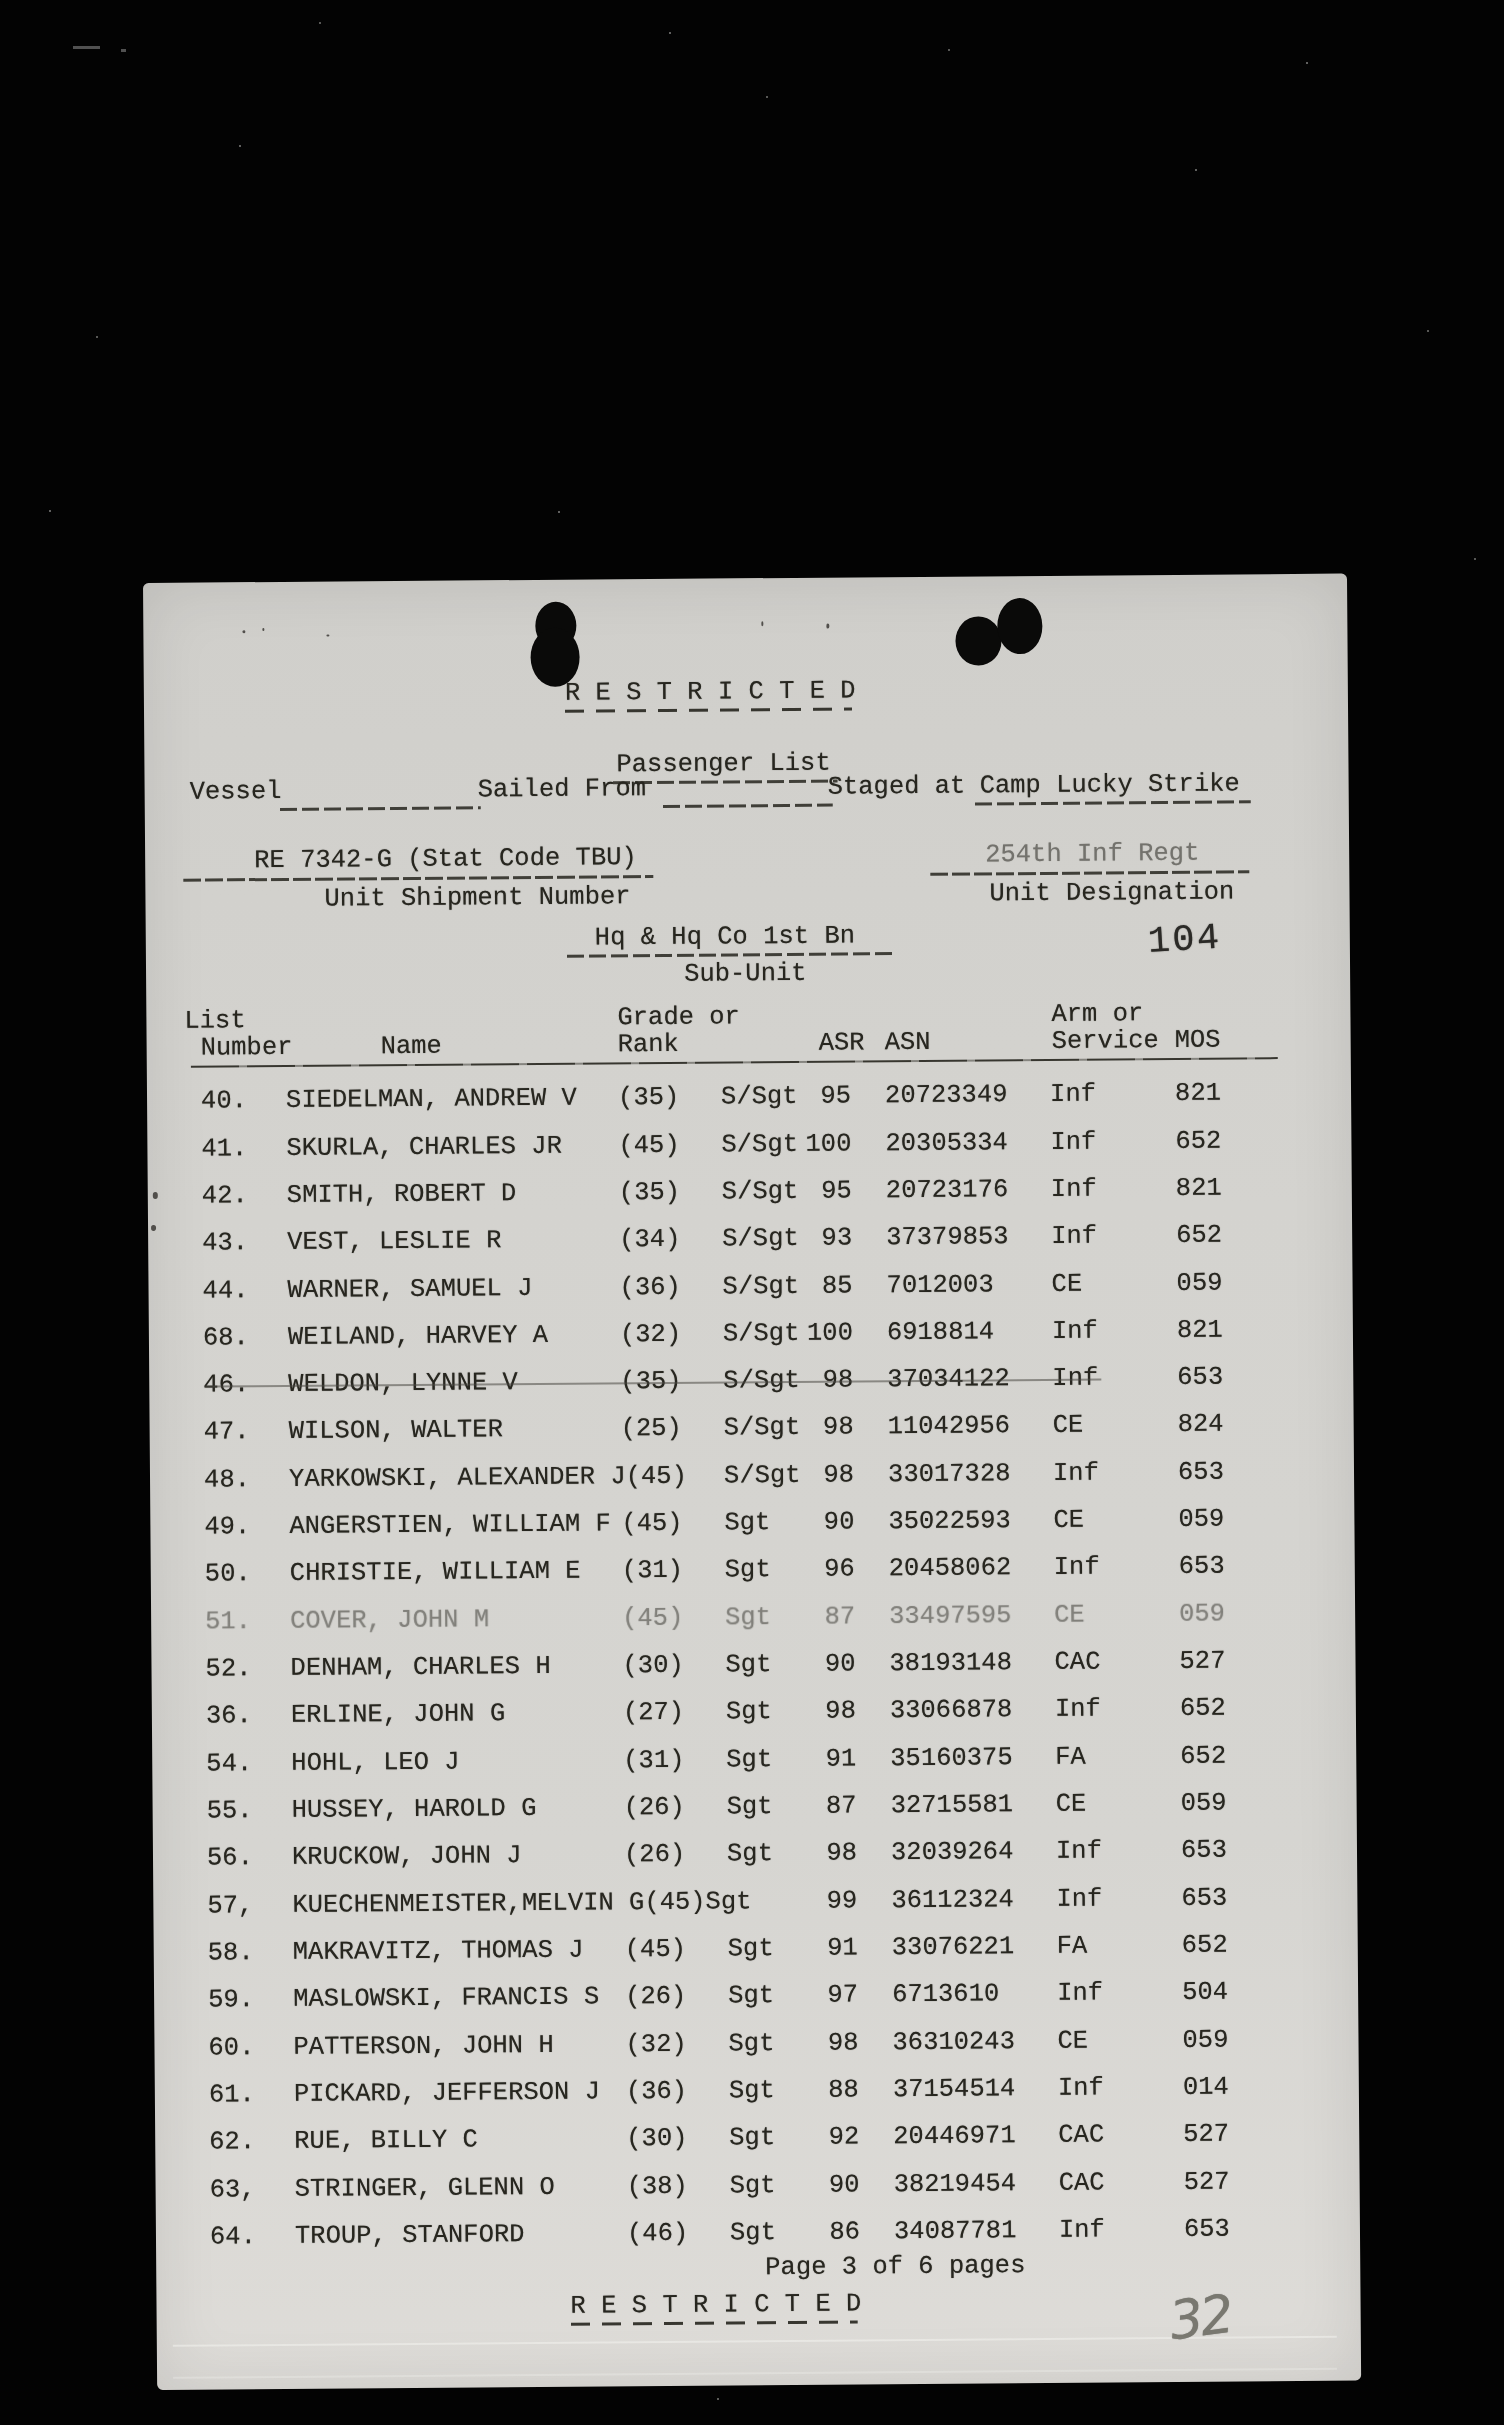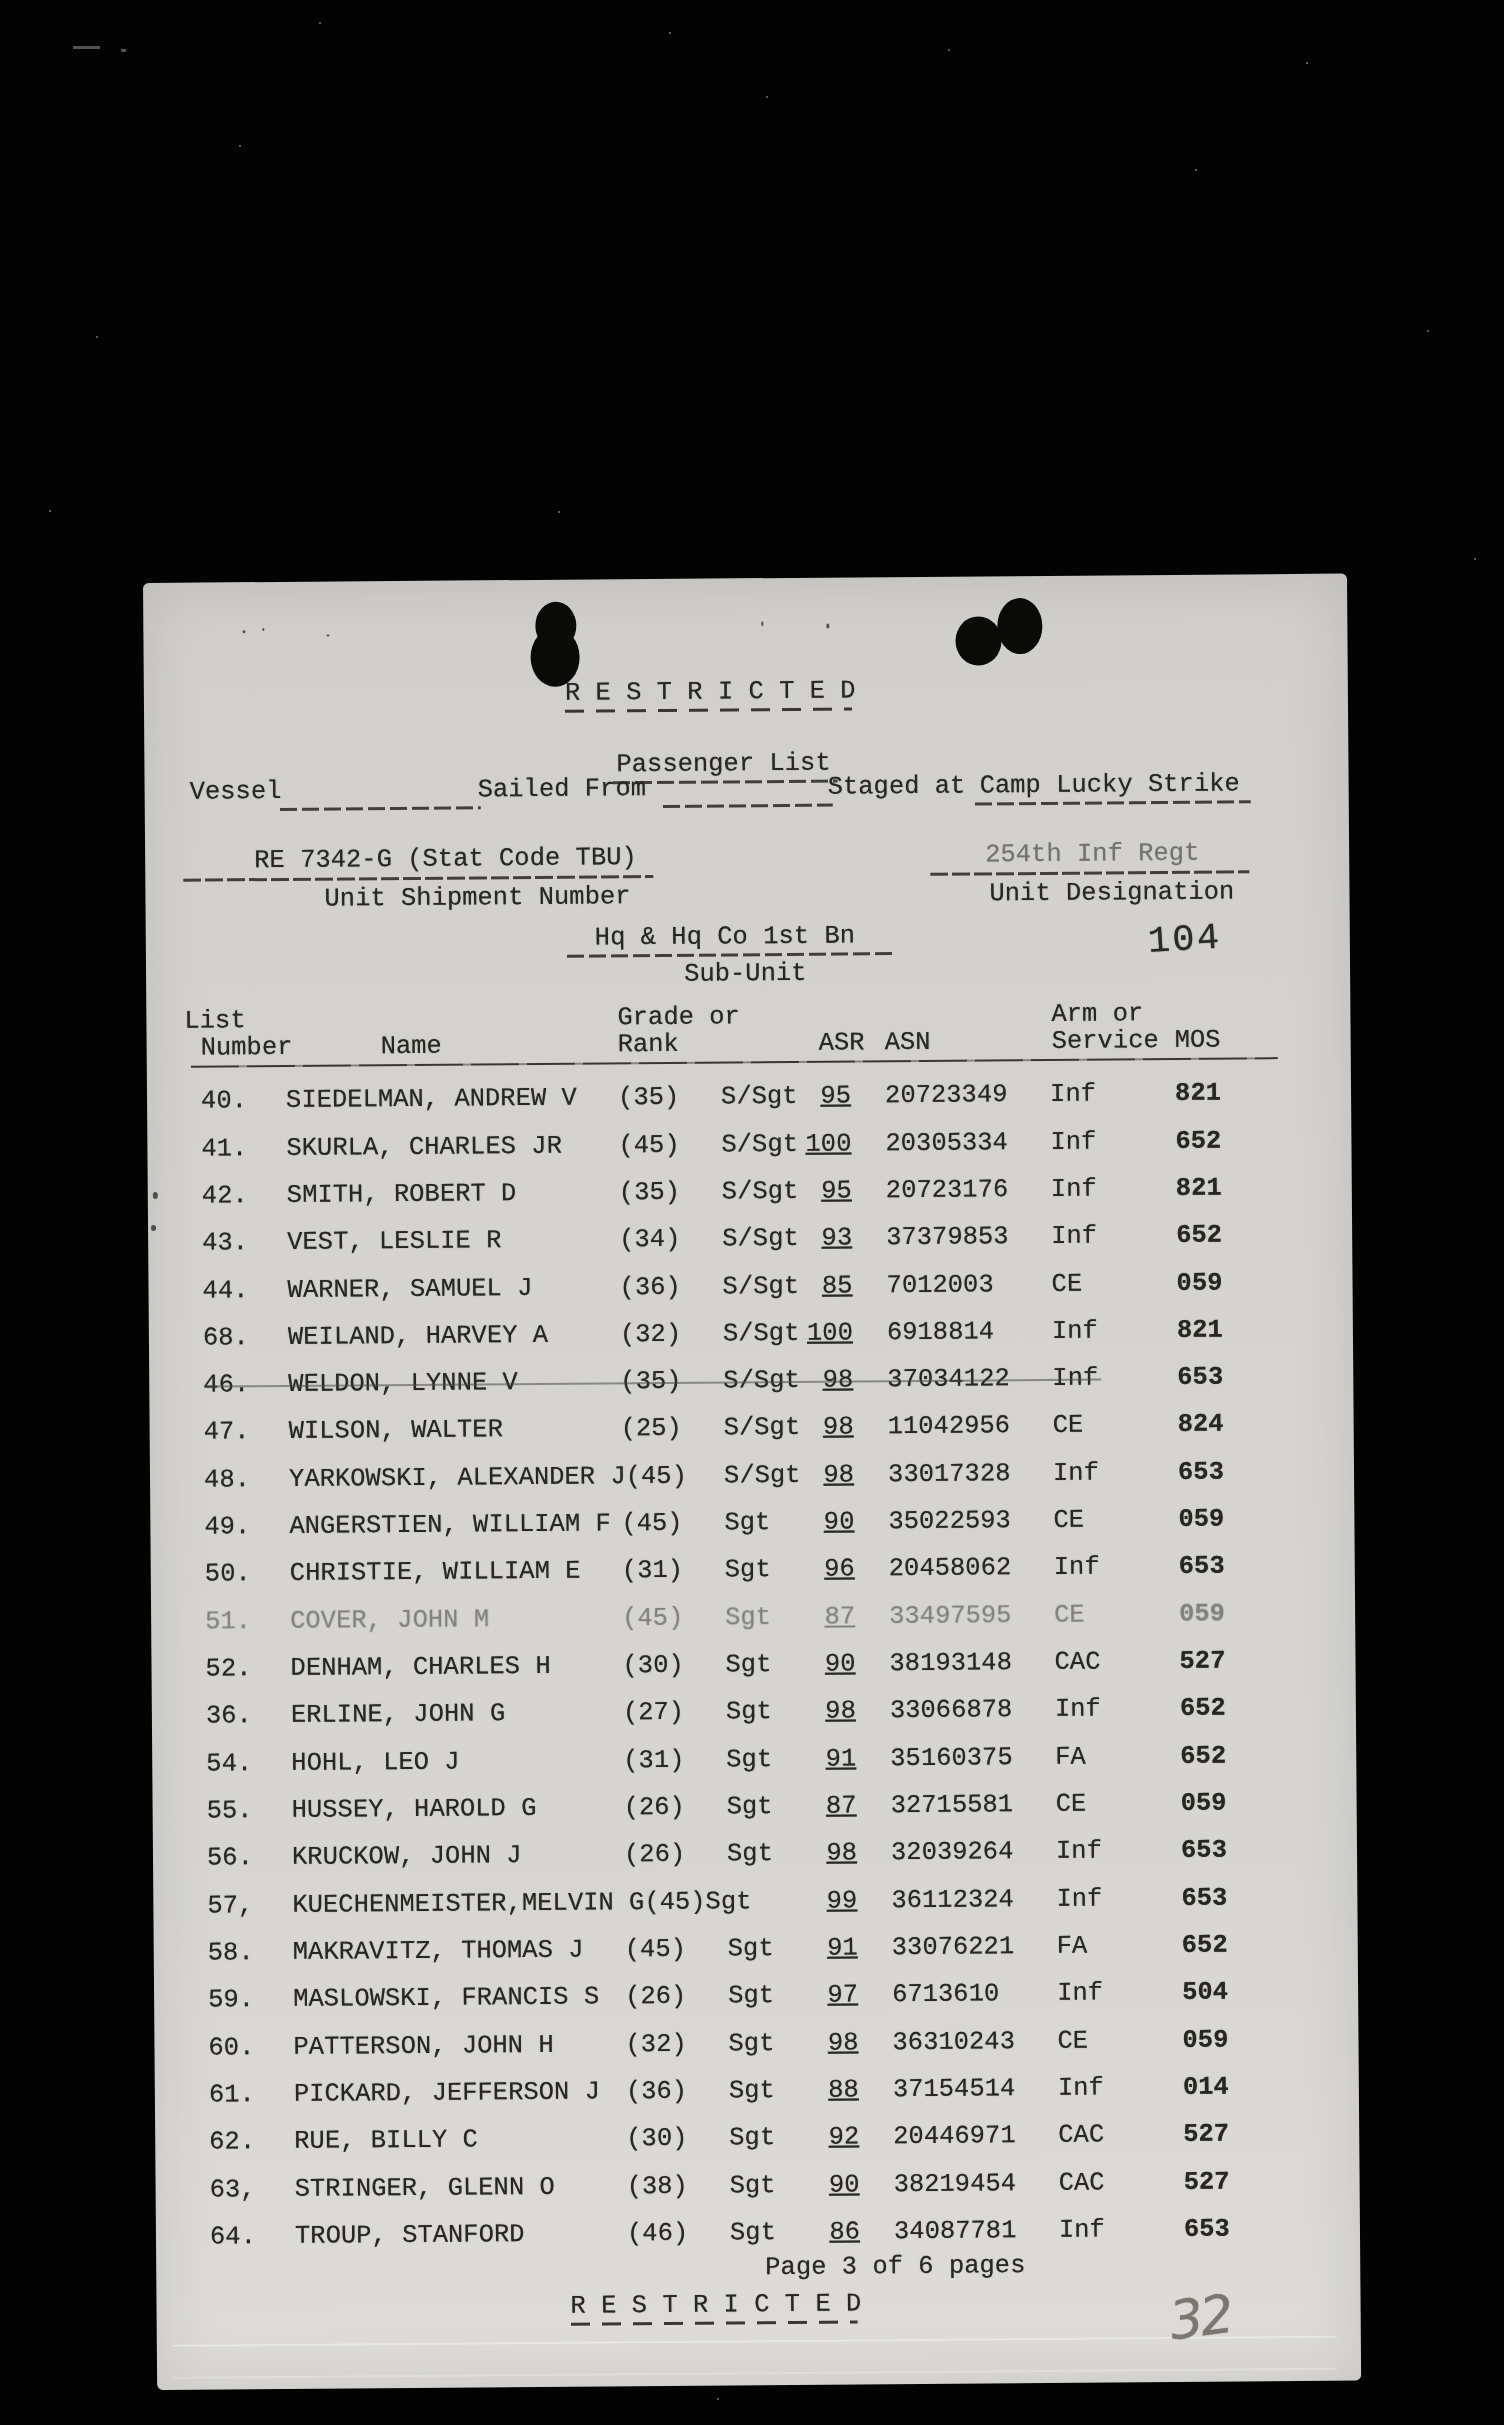--- a/index.html
+++ b/index.html
@@ -25,24 +25,24 @@
   .blob{position:absolute;background:#0a0a09;border-radius:50%;}
   .dot{position:absolute;background:rgba(50,48,44,.8);border-radius:50%;}
 
   .row{position:absolute;left:0;width:100%;height:32px;}
   .row span{position:absolute;white-space:pre;color:#27261f;font-size:25.5px;line-height:29px;
             text-shadow:0 0 1px rgba(30,30,25,.55);}
   .c-num{left:54px;}
   .c-name{left:139px;}
   .c-grade{left:471px;}
   .c-rank{left:538px;margin-left:36px;}
-  .c-asr{left:632px;width:72px;text-align:right;text-decoration:underline;}
+  .c-asr{left:632px;width:72px;text-align:right;}
   .c-asn{left:738px;}
   .c-arm{left:903px;}
-  .c-mos{left:1028px;font-weight:bold;}
+  .c-mos{left:1028px;}
   .row.faint{opacity:.48;filter:blur(0.3px);}
   .row.strike::after{content:"";position:absolute;left:56px;width:896px;top:15px;height:1.6px;
                      background:rgba(75,73,68,.55);}
 
   .stamp{font-size:37px;letter-spacing:2.4px;color:#2b2a27;transform:rotate(-3deg);
          text-shadow:0 0 1.2px rgba(30,30,25,.7);}
   .handwritten{font-family:"DejaVu Sans",sans-serif;font-style:italic;font-size:53px;
                color:#68675f;opacity:.85;transform:rotate(-7deg);letter-spacing:-3.2px;}
 </style>
 </head>

